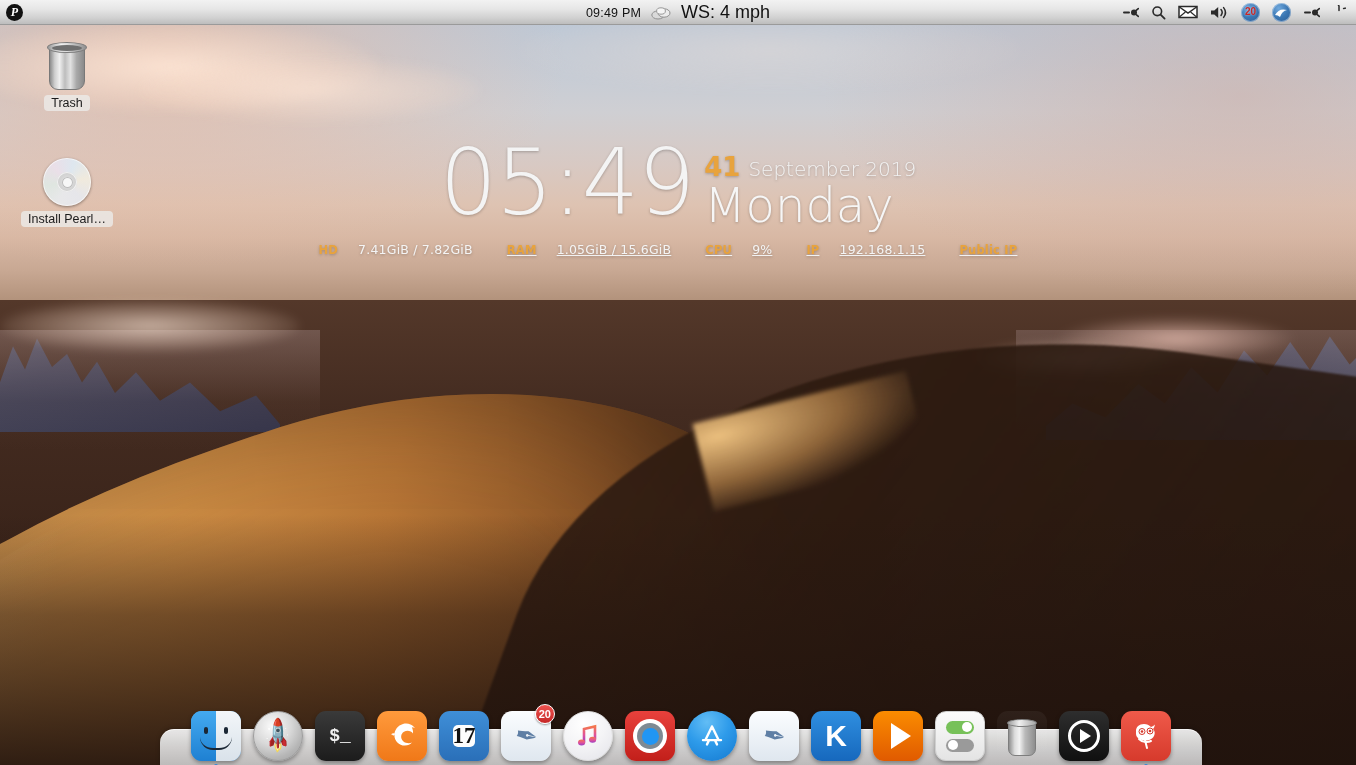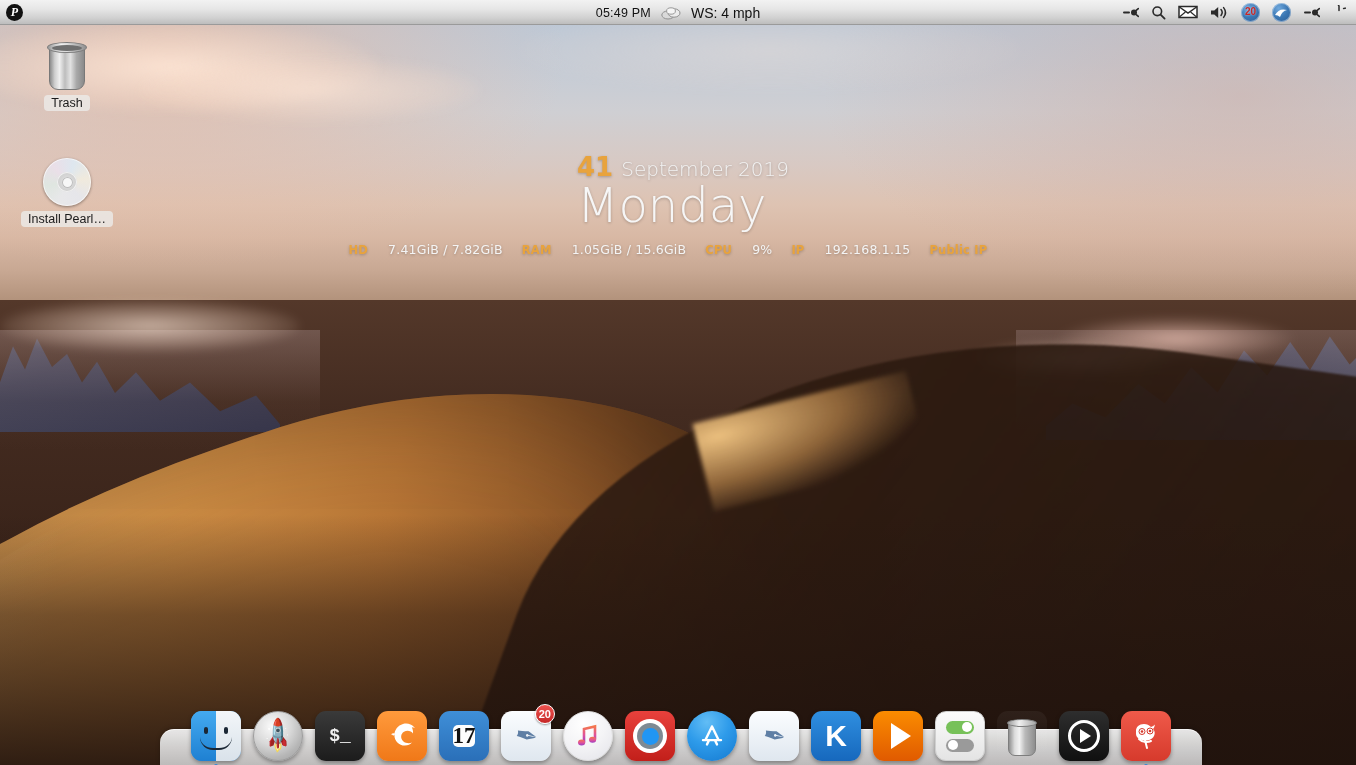--- a/index.html
+++ b/index.html
@@ -117,21 +117,21 @@
   .mb-right {
     margin-left:auto; display:flex; align-items:center; gap:12px; padding-right:10px;
   }
   .logo-p {
     width:17px; height:17px; border-radius:50%; background:#111;
     color:#fff; font-size:12px; font-weight:bold; font-style:italic;
     display:flex; align-items:center; justify-content:center;
     font-family:"Liberation Serif", serif;
   }
   .mb-time { font-size:12.5px; color:#111; letter-spacing:.2px; }
-  .mb-ws  { font-size:14px; color:#111; }
+  .mb-ws  { font-size:18px; color:#111; }
   .tray-ic { display:flex; align-items:center; justify-content:center; }
   .badge-circ {
     position:relative; width:19px; height:19px; border-radius:50%;
     background:radial-gradient(circle at 35% 28%, #6fa8dd 0%, #3c78b4 48%, #2a5a91 100%);
     display:flex; align-items:center; justify-content:center;
     box-shadow:0 0 0 1px rgba(255,255,255,.4) inset;
   }
   .badge-num {
     color:#c62828; font-size:10px; font-weight:bold; line-height:1;
     text-shadow:0 0 2px rgba(255,255,255,.6);
@@ -205,21 +205,21 @@
   .conky-day-num { font-size:26px; font-weight:bold; color:#e8a33d; }
   .conky-month { font-size:20px; font-weight:300; color:#f2f2f2; }
   .conky-weekday {
     font-size:48px; font-weight:300; color:#f6f6f6; margin-top:-2px; line-height:1.05;
   }
   .conky-stats {
     margin-top:12px; display:flex; align-items:center; gap:0px;
     font-size:12.5px; letter-spacing:.2px;
   }
   .stat { display:flex; align-items:center; gap:20px; }
-  .stat + .stat { margin-left:19px; }
+  .stat + .stat { margin-left:34px;text-decoration:underline; }
   .stat-label { color:#e8a33d; font-weight:bold; font-size:11.5px; }
   .stat-val { color:#f4f4f4; }
 
   
   #dock {
     position:absolute; left:160px; bottom:0; width:1042px; height:72px; z-index:50;
   }
   .dock-shelf {
     position:absolute; left:0; bottom:0; width:100%; height:36px;
     background:linear-gradient(180deg, rgba(238,238,238,.96) 0%, rgba(222,222,222,.93) 45%, rgba(205,205,205,.9) 100%);
@@ -352,21 +352,21 @@
     <div class="dune-lip"></div>
     <div class="valley"></div>
   </div>
 
   <div id="menubar">
     <div class="mb-left">
       <div class="logo-p">P</div>
     </div>
 
     <div class="mb-center">
-      <span class="mb-time">05:49 PM</span>
+      <span class="mb-time">09:49 PM</span>
       <span class="tray-ic">
         <svg width="20" height="14" viewBox="0 0 20 14" aria-hidden="true">
           <ellipse cx="7" cy="9" rx="6.2" ry="4" fill="#d9d9d9" stroke="#8f8f8f" stroke-width="1"></ellipse>
           <ellipse cx="13" cy="7" rx="6" ry="4.2" fill="#ececec" stroke="#8f8f8f" stroke-width="1"></ellipse>
           <ellipse cx="10" cy="5" rx="4.4" ry="3.2" fill="#f5f5f5" stroke="#9a9a9a" stroke-width="1"></ellipse>
         </svg>
       </span>
       <span class="mb-ws">WS: 4 mph</span>
     </div>
 
@@ -431,20 +431,21 @@
 
   <div class="desk-icon" style="left:12px; top:158px;">
     <div class="cd-disc">
       <div class="cd-hole"></div>
     </div>
     <div class="desk-label">Install Pearl…</div>
   </div>
 
   <div id="conky">
     <div class="conky-row">
+      <div class="conky-time">05:49</div>
       <div class="conky-right">
         <div class="conky-dateline">
           <span class="conky-day-num">41</span>
           <span class="conky-month">September 2019</span>
         </div>
         <div class="conky-weekday">Monday</div>
       </div>
     </div>
 
     <div class="conky-stats">

